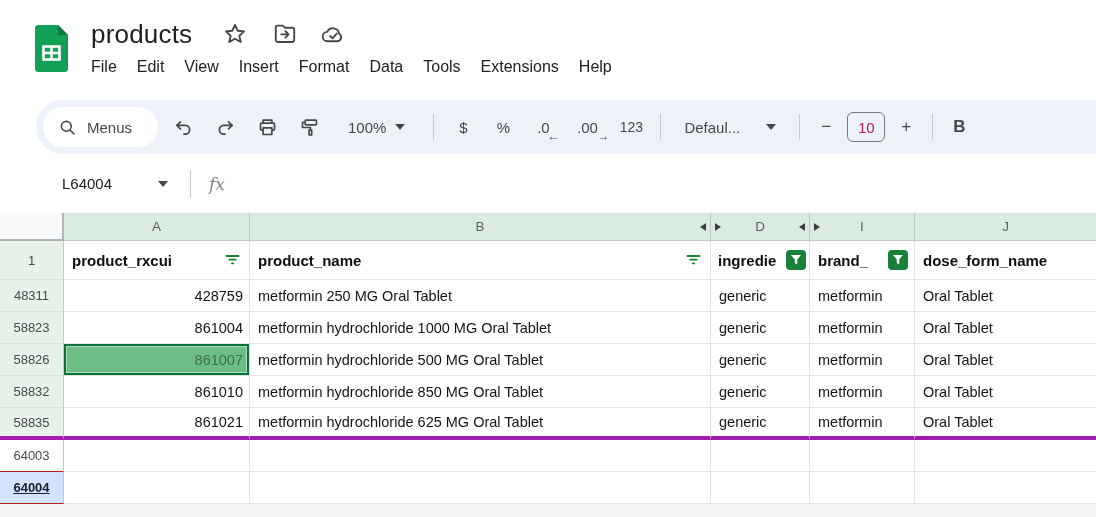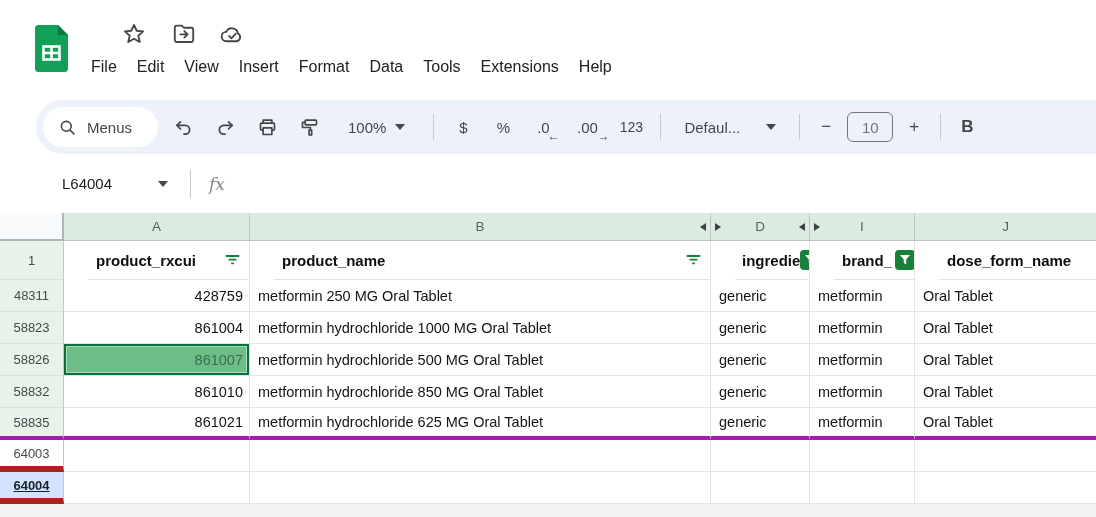--- a/index.html
+++ b/index.html
@@ -23,22 +23,22 @@
   .tbtn { width:42px; height:40px; border-radius:21px; display:flex; align-items:center; justify-content:center; flex:none; }
   .tdiv { width:1px; height:26px; background:#c6cacd; margin:0 9px; flex:none; }
   .zoomctl { display:flex; align-items:center; gap:9px; padding:0 12px; margin-left:6px; font-size:15px; flex:none; }
   .caret { width:0; height:0; border-left:5px solid transparent; border-right:5px solid transparent;
     border-top:6px solid #444746; }
   .fmtbtn { width:40px; height:40px; border-radius:20px; display:flex; align-items:center;
     justify-content:center; font-size:15px; flex:none; position:relative; }
   .dec-arrow { position:absolute; font-size:12px; line-height:1; bottom:5px; }
   .dec-arrow.l { right:4px; } .dec-arrow.r { right:2px; }
   .stylectl { display:flex; align-items:center; gap:26px; padding:0 14px; font-size:15px; flex:none; }
-  .fsbox { width:46px; height:30px; border:1px solid #747775; border-radius:6px; margin:8px 4px;
-    display:flex; align-items:center; justify-content:center; font-size:15px; color:#737373; flex:none; }
+  .fsbox { width:38px; height:30px; border:1px solid #747775; border-radius:6px; margin:8px 4px;
+    display:flex; align-items:center; justify-content:center; font-size:15px; color:#be185d; flex:none; }
   .boldbtn { font-weight:700; font-size:17px; }
 
   
   .formulabar { position:absolute; left:0; top:154px; width:1096px; height:59px; background:#fff;
     display:flex; align-items:center; }
   .namebox { margin-left:62px; width:106px; display:flex; align-items:center; justify-content:space-between;
     font-size:15px; color:#202124; }
   .fb-div { width:1px; height:28px; background:#c6cacd; margin-left:22px; flex:none; }
   .fx { margin-left:18px; font-family:"DejaVu Serif", serif; font-style:italic; font-size:17px; color:#80868b; }
 
@@ -48,27 +48,27 @@
     grid-template-rows:28px 39px 32px 32px 32px 32px 32px 32px 32px; }
   .corner { background:#f8f9fa; border-right:2px solid #b0b5ba; border-bottom:2px solid #b0b5ba; }
   .colhdr { background:#dcebe1; border-right:1px solid #bdc8c0; border-bottom:1px solid #bdc8c0;
     color:#5a5e62; font-size:13.5px; display:flex; align-items:center; justify-content:center; position:relative; }
   .tri { width:0; height:0; position:absolute; top:50%; transform:translateY(-50%); }
   .tri-l { border-top:4.5px solid transparent; border-bottom:4.5px solid transparent; border-right:6px solid #3c4043; }
   .tri-r { border-top:4.5px solid transparent; border-bottom:4.5px solid transparent; border-left:6px solid #3c4043; }
   .at-left { left:4px; } .at-right { right:4px; }
   .rowhdr { background:#e7f2ea; border-right:1px solid #c2c7c4; border-bottom:1px solid #d9e2da;
     display:flex; align-items:center; justify-content:center; font-size:13px; color:#47494b; }
-  .rowhdr.plain { background:#fff; border-bottom:6px solid #b91c1c; }
+  .rowhdr.plain { background:#fff; border-bottom:1px solid #b91c1c; }
   .rowhdr.active { background:#d3e3fd; color:#17212e; font-weight:700;text-decoration:underline; }
   .cell { background:#fff; border-right:1px solid #e2e3e2; border-bottom:1px solid #e2e3e2;
     display:flex; align-items:center; padding:0 8px; font-size:14.5px; color:#141414;
     white-space:nowrap; overflow:hidden; }
   .cell.num { justify-content:flex-end; padding-right:6px; }
-  .hdrcell { font-weight:700; font-size:15px; color:#0f0f0f; justify-content:space-between; padding-right:8px;margin-left:24px; }
+  .hdrcell { font-weight:700; font-size:15px; color:#0f0f0f; justify-content:space-between; padding-right:8px; }
   .range-end { border-bottom:4px solid #a21caf; }
   .sel { background:#6dbe86; box-shadow:inset 0 0 0 2px #0b6e3d, inset 0 0 0 3px rgba(255,255,255,.45);
     color:#3d6b50; }
   .chip { width:20px; height:20px; border-radius:4px; background:#188038; display:flex;
     align-items:center; justify-content:center; flex:none; margin-left:3px; }
   .flines { flex:none; margin-left:6px; }
   .sheet-footer { position:absolute; left:0; top:504px; width:1096px; height:13px; background:#f2f4f3; }
 </style>
 </head>
 <body>
@@ -79,20 +79,21 @@
       <path d="M3 0 h20 l10 10 v33.5 a3.5 3.5 0 0 1 -3.5 3.5 h-26 a3.5 3.5 0 0 1 -3.5 -3.5 v-40 a3.5 3.5 0 0 1 3.5 -3.5 z" fill="#12a056"></path>
       <path d="M23 0 l10 10 h-10 z" fill="#0a7a40"></path>
       <g stroke="#fff" stroke-width="2.6" fill="none">
         <rect x="8.5" y="21.5" width="16" height="13"></rect>
         <line x1="8.5" y1="28" x2="24.5" y2="28"></line>
         <line x1="16.5" y1="21.5" x2="16.5" y2="34.5"></line>
       </g>
     </svg>
   </div>
   <div class="title-row">
+    <span class="doc-title">products</span>
     <span class="tb-icon">
       <svg width="26" height="26" viewBox="0 0 24 24" fill="none" stroke="#444746" stroke-width="1.7" stroke-linejoin="round">
         <path d="M12 3.6 l2.5 5.4 5.9 .6 -4.4 4 1.3 5.8 -5.3 -3 -5.3 3 1.3 -5.8 -4.4 -4 5.9 -.6 z"></path>
       </svg>
     </span>
     <span class="tb-icon" style="margin-left:24px;">
       <svg width="26" height="26" viewBox="0 0 24 24" fill="none" stroke="#444746" stroke-width="1.7" stroke-linecap="round" stroke-linejoin="round">
         <path d="M3.5 6 a1.8 1.8 0 0 1 1.8 -1.8 h4.6 l2 2 h6.8 a1.8 1.8 0 0 1 1.8 1.8 v9.6 a1.8 1.8 0 0 1 -1.8 1.8 h-13.4 a1.8 1.8 0 0 1 -1.8 -1.8 z"></path>
         <path d="M8.5 12.3 h6.4 m-2.6 -3 l3 3 -3 3"></path>
       </svg>

